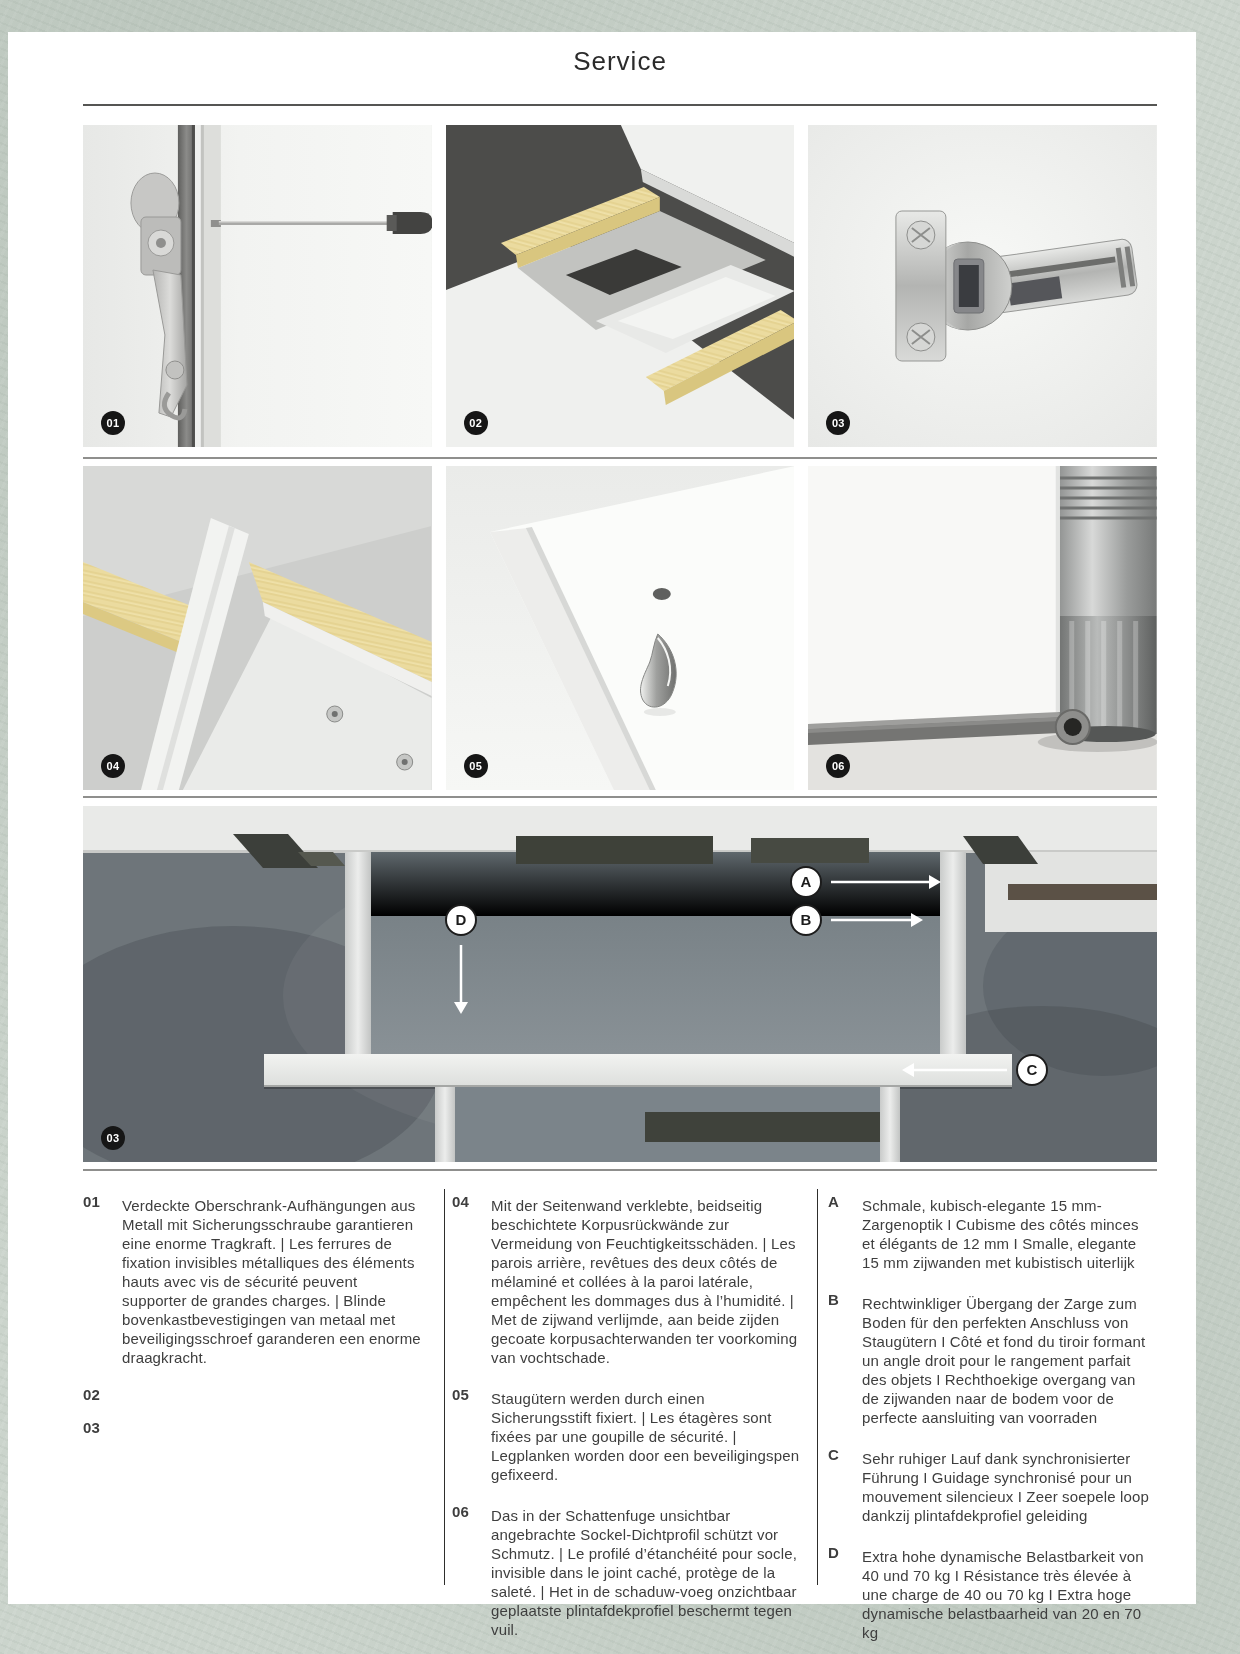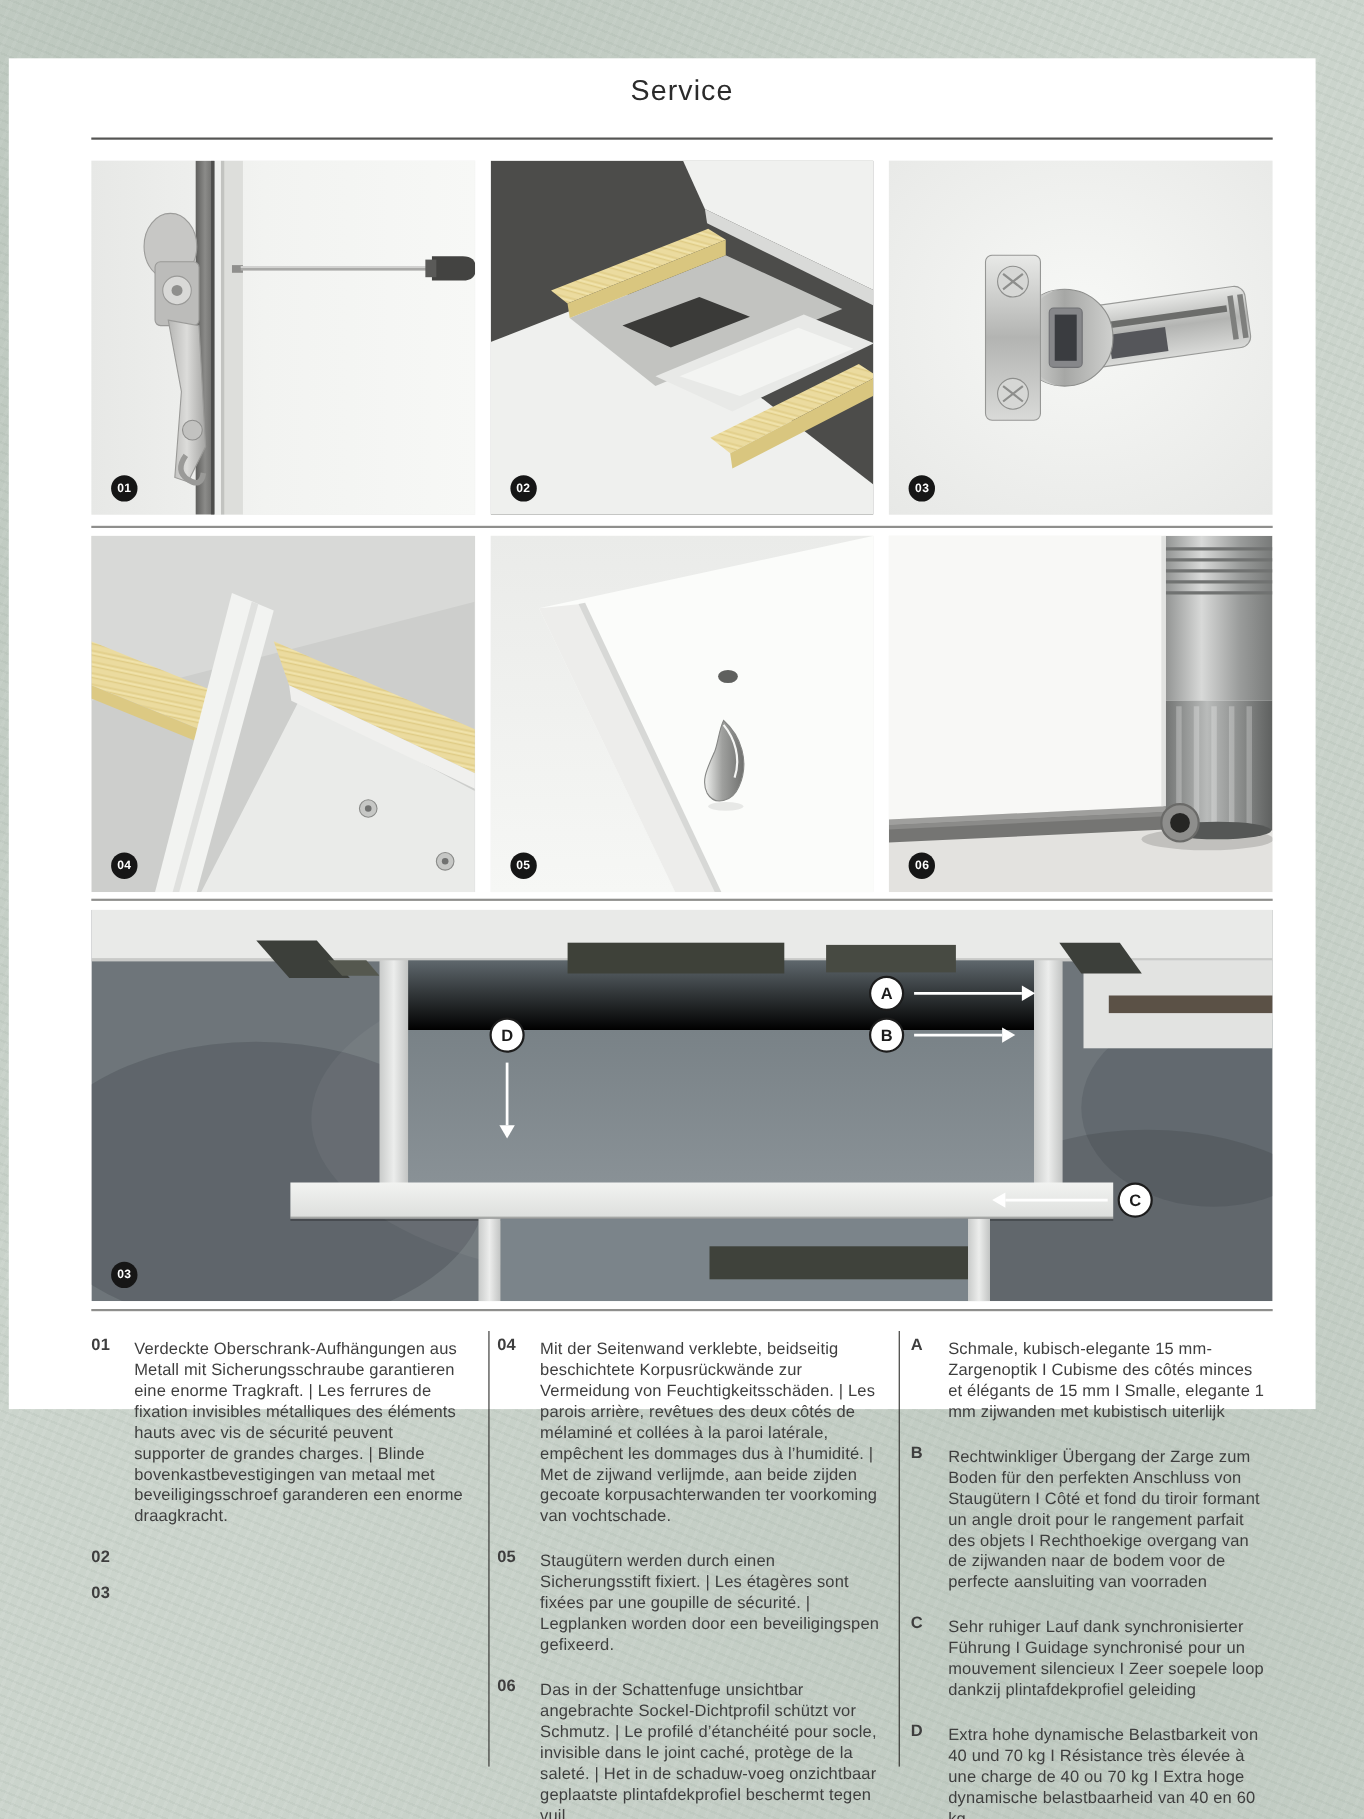--- a/index.html
+++ b/index.html
@@ -5,21 +5,21 @@
   html,body{margin:0;padding:0;}
   body{font-family:"Liberation Sans",sans-serif;}
   .canvas{position:relative;width:1240px;height:1654px;overflow:hidden;
     background-color:#cbd4cc;
     background-image:
       radial-gradient(ellipse at 18% 8%, rgba(110,130,115,.18), transparent 55%),
       radial-gradient(ellipse at 80% 90%, rgba(120,140,125,.15), transparent 55%),
       repeating-linear-gradient(115deg, rgba(255,255,255,.07) 0 3px, transparent 3px 9px),
       repeating-linear-gradient(22deg, rgba(90,110,95,.06) 0 2px, transparent 2px 8px);
   }
-  .page{position:absolute;left:8px;top:53px;width:1188px;height:1228px;background:#ffffff;}
+  .page{position:absolute;left:8px;top:32px;width:1188px;height:1572px;background:#ffffff;}
   .title{position:absolute;top:14px;left:75px;width:1074px;text-align:center;
     font-size:26px;font-weight:400;letter-spacing:1px;color:#2b2b2b;}
   .hrule{position:absolute;left:75px;width:1074px;height:2px;background:#8f8f8d;}
   .hrule.dark{background:#555553;}
   .row{position:absolute;left:75px;width:1074px;display:grid;grid-template-columns:1fr 1fr 1fr;gap:14px;}
   .photo{position:relative;overflow:hidden;background:#f0f1ef;}
   .photo svg{display:block;width:100%;height:100%;}
   .badge{position:absolute;left:18px;bottom:12px;width:24px;height:24px;border-radius:50%;
     background:#161616;color:#fff;font-size:11px;font-weight:700;letter-spacing:.3px;
     display:flex;align-items:center;justify-content:center;}
@@ -341,31 +341,31 @@
         </div>
         <div class="note">
           <span class="note-num">06</span>
           <p class="note-text">Das in der Schattenfuge unsichtbar angebrachte Sockel-Dichtprofil schützt vor Schmutz. | Le profilé d’étanchéité pour socle, invisible dans le joint caché, protège de la saleté. | Het in de schaduw-voeg onzichtbaar geplaatste plintafdekprofiel beschermt tegen vuil.</p>
         </div>
       </div>
 
       <div class="note-col letters" style="left:820px;width:330px">
         <div class="note">
           <span class="note-num">A</span>
-          <p class="note-text">Schmale, kubisch-elegante 15 mm-Zargenoptik I Cubisme des côtés minces et élégants de 15 mm I Smalle, elegante 1 mm zijwanden met kubistisch uiterlijk</p>
+          <p class="note-text">Schmale, kubisch-elegante 15 mm-Zargenoptik I Cubisme des côtés minces et élégants de 12 mm I Smalle, elegante 15 mm zijwanden met kubistisch uiterlijk</p>
         </div>
         <div class="note">
           <span class="note-num">B</span>
           <p class="note-text">Rechtwinkliger Übergang der Zarge zum Boden für den perfekten Anschluss von Staugütern I Côté et fond du tiroir formant un angle droit pour le rangement parfait des objets I Rechthoekige overgang van de zijwanden naar de bodem voor de perfecte aansluiting van voorraden</p>
         </div>
         <div class="note">
           <span class="note-num">C</span>
           <p class="note-text">Sehr ruhiger Lauf dank synchronisierter Führung I Guidage synchronisé pour un mouvement silencieux I Zeer soepele loop dankzij plintafdekprofiel geleiding</p>
         </div>
         <div class="note">
           <span class="note-num">D</span>
-          <p class="note-text">Extra hohe dynamische Belastbarkeit von 40 und 70 kg I Résistance très élevée à une charge de 40 ou 70 kg I Extra hoge dynamische belastbaarheid van 40 en 60 kg</p>
+          <p class="note-text">Extra hohe dynamische Belastbarkeit von 40 und 70 kg I Résistance très élevée à une charge de 40 ou 70 kg I Extra hoge dynamische belastbaarheid van 20 en 70 kg</p>
         </div>
       </div>
     </div>
 
   </div>
 </div>
 
 </body></html>

